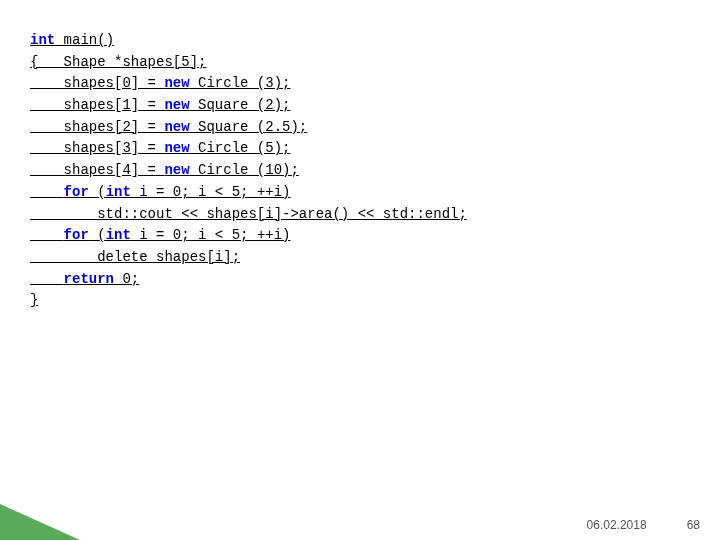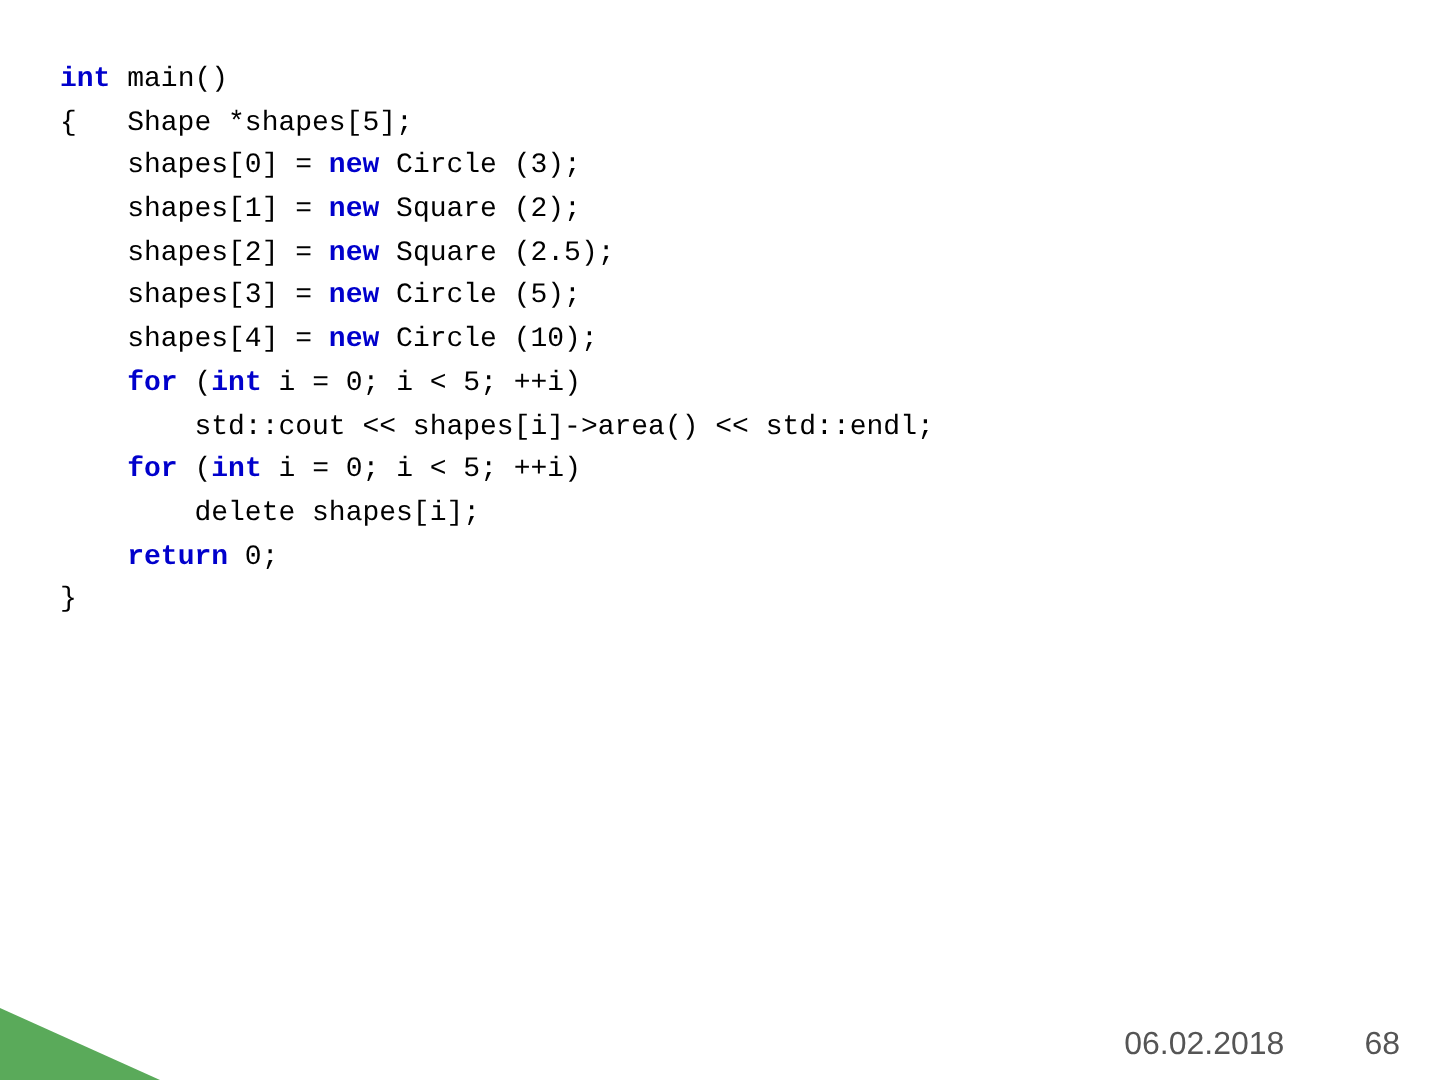--- a/index.html
+++ b/index.html
@@ -14,20 +14,21 @@
     }
 
     .slide-content {
       position: absolute;
       top: 0;
       left: 0;
       width: 720px;
       height: 540px;
       background: #ffffff;
       padding: 20px 30px 50px 30px;
+      text-decoration: underline;
     }
 
     .code-block {
       margin-top: 10px;
       font-size: 14px;
       line-height: 1.55;
       color: #000000;
       white-space: pre;
     }
 
@@ -56,21 +57,21 @@
 
     .bottom-spacer {
       flex: 1;
       background: #ffffff;
     }
 
     .slide-meta {
       position: absolute;
       bottom: 8px;
       right: 20px;
-      font-size: 16px;
+      font-size: 12px;
       color: #555555;
       font-family: Arial, sans-serif;
       display: flex;
       gap: 40px;
     }
   </style>
 </head>
 <body>
 
 <div class="slide-content">

